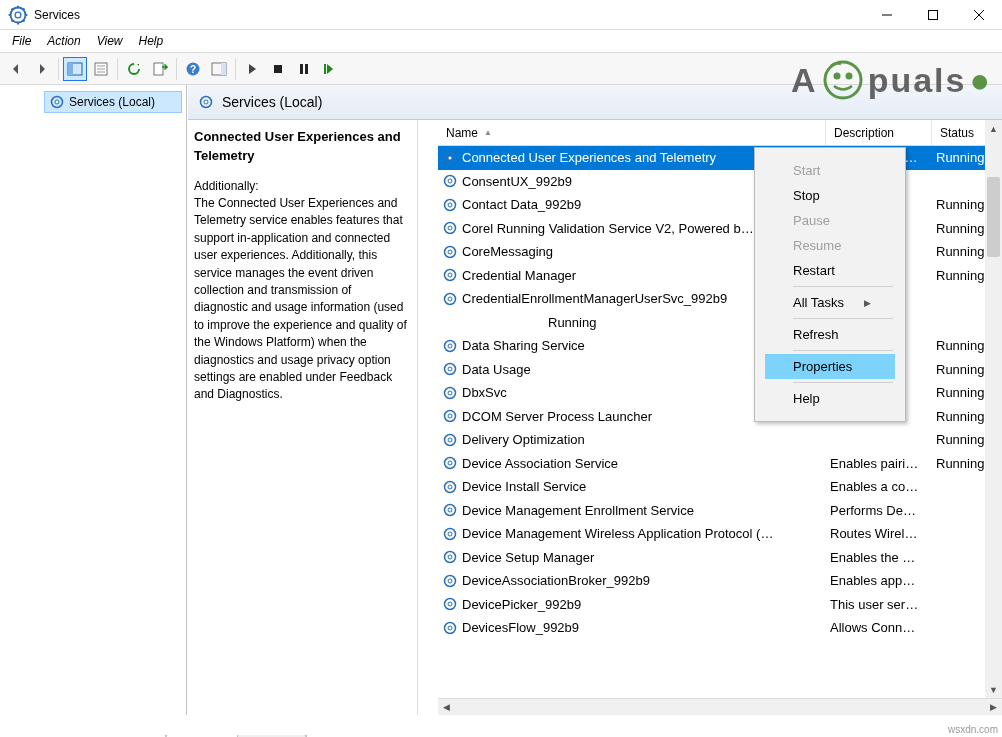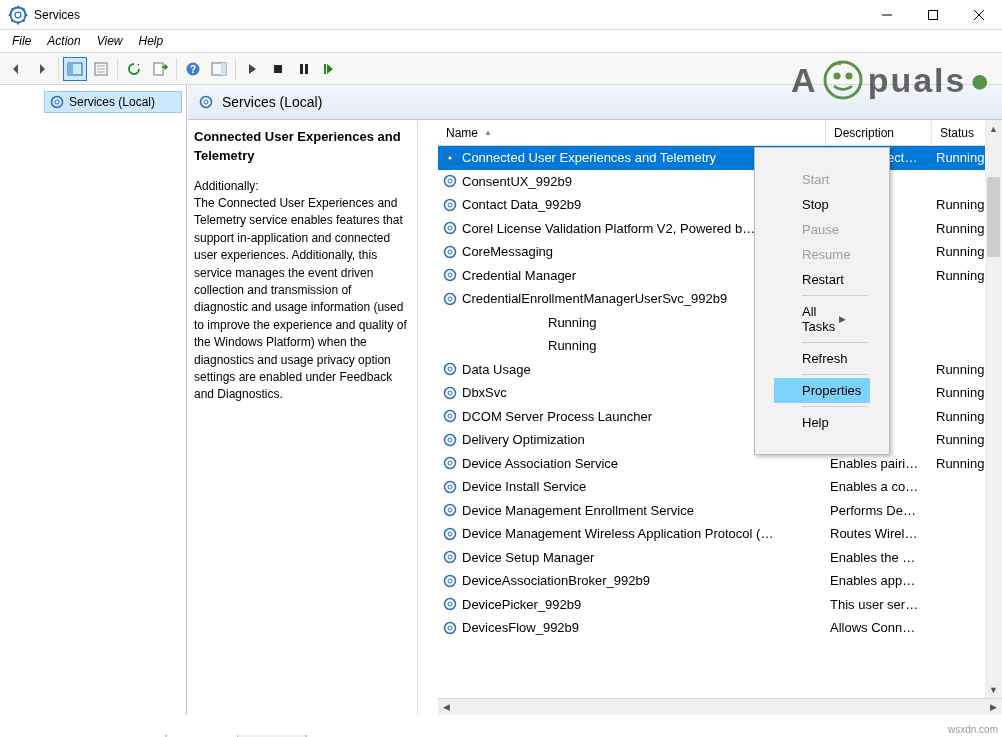--- a/index.html
+++ b/index.html
@@ -59,21 +59,21 @@
 
 
 .tab-strip { height: 22px; display: flex; align-items: flex-end; padding-left: 165px; font-size: 12px; position: relative; top: -2px; margin-top: 19px; }
 .tab { padding: 2px 10px; border: 1px solid #b9b9b9; border-top: none; background: #f0f0f0; position: relative; }
 .tab.active { background: #fff; z-index: 2; }
 .tab + .tab { margin-left: -1px; }
 .tab.diag-left::before { content:''; position:absolute; left:-8px; top:0; bottom:0; width:8px; background:inherit; border-left:1px solid #b9b9b9; border-bottom:1px solid #b9b9b9; transform: skewX(-25deg); transform-origin: bottom right; }
 .tab.diag-right::after { content:''; position:absolute; right:-8px; top:0; bottom:0; width:8px; background:inherit; border-right:1px solid #b9b9b9; border-bottom:1px solid #b9b9b9; transform: skewX(25deg); transform-origin: bottom left; }
 
 
-.context-menu { position: absolute; background: #f2f2f2; border: 1px solid #bcbcbc; box-shadow: 2px 2px 4px rgba(0,0,0,.25); padding: 19px; z-index: 200; width: 136px; }
+.context-menu { position: absolute; background: #f2f2f2; border: 1px solid #bcbcbc; box-shadow: 2px 2px 4px rgba(0,0,0,.25); padding: 10px; z-index: 200; width: 152px; }
 .cm-item { padding: 5px 24px 5px 28px; font-size: 13px; display:flex; align-items:center; justify-content:space-between; }
 .cm-item.disabled { color: #9f9f9f; }
 .cm-item.hover { background: #7dd3fc; }
 .cm-sep { height: 1px; background: #d0d0d0; margin: 3px 2px 3px 28px; }
 .cm-submenu-arw { font-size: 9px; color: #555; }
 
 
 .watermark { position: absolute; right: 10px; top: 58px; opacity: .9; pointer-events: none; font-family: Georgia, serif; font-weight: bold; font-size: 34px; letter-spacing: 2px; color: #555; display:flex; align-items:center; gap:3px;}
 .watermark .mascot { width:44px; height:44px; display:flex; align-items:center; justify-content:center; }
 
@@ -298,21 +298,21 @@
               <div class="cell col-status">Running</div>
             </div>
             <div class="row">
               <div class="cell name-cell col-name">
                 <span class="gear">
                   <svg class="gear-ico" viewBox="0 0 16 16">
                     <circle class="o" cx="8" cy="8" r="5.5"></circle>
                     <circle class="i" cx="8" cy="8" r="2"></circle>
                   </svg>
                 </span>
-                <span>Corel License Validation Platform V2, Powered b…</span>
+                <span>Corel Running Validation Service V2, Powered b…</span>
               </div>
               <div class="cell col-desc"></div>
               <div class="cell col-status">Running</div>
             </div>
             <div class="row">
               <div class="cell name-cell col-name">
                 <span class="gear">
                   <svg class="gear-ico" viewBox="0 0 16 16">
                     <circle class="o" cx="8" cy="8" r="5.5"></circle>
                     <circle class="i" cx="8" cy="8" r="2"></circle>
@@ -347,20 +347,29 @@
                 <span>CredentialEnrollmentManagerUserSvc_992b9</span>
               </div>
               <div class="cell col-desc"></div>
               <div class="cell col-status"></div>
             </div>
             <div class="row">
               <div class="cell col-desc"></div>
               <div class="cell col-status">Running</div>
             </div>
             <div class="row">
+              <div class="cell name-cell col-name">
+                <span class="gear">
+                  <svg class="gear-ico" viewBox="0 0 16 16">
+                    <circle class="o" cx="8" cy="8" r="5.5"></circle>
+                    <circle class="i" cx="8" cy="8" r="2"></circle>
+                  </svg>
+                </span>
+                <span>Data Sharing Service</span>
+              </div>
               <div class="cell col-desc"></div>
               <div class="cell col-status">Running</div>
             </div>
             <div class="row">
               <div class="cell name-cell col-name">
                 <span class="gear">
                   <svg class="gear-ico" viewBox="0 0 16 16">
                     <circle class="o" cx="8" cy="8" r="5.5"></circle>
                     <circle class="i" cx="8" cy="8" r="2"></circle>
                   </svg>

